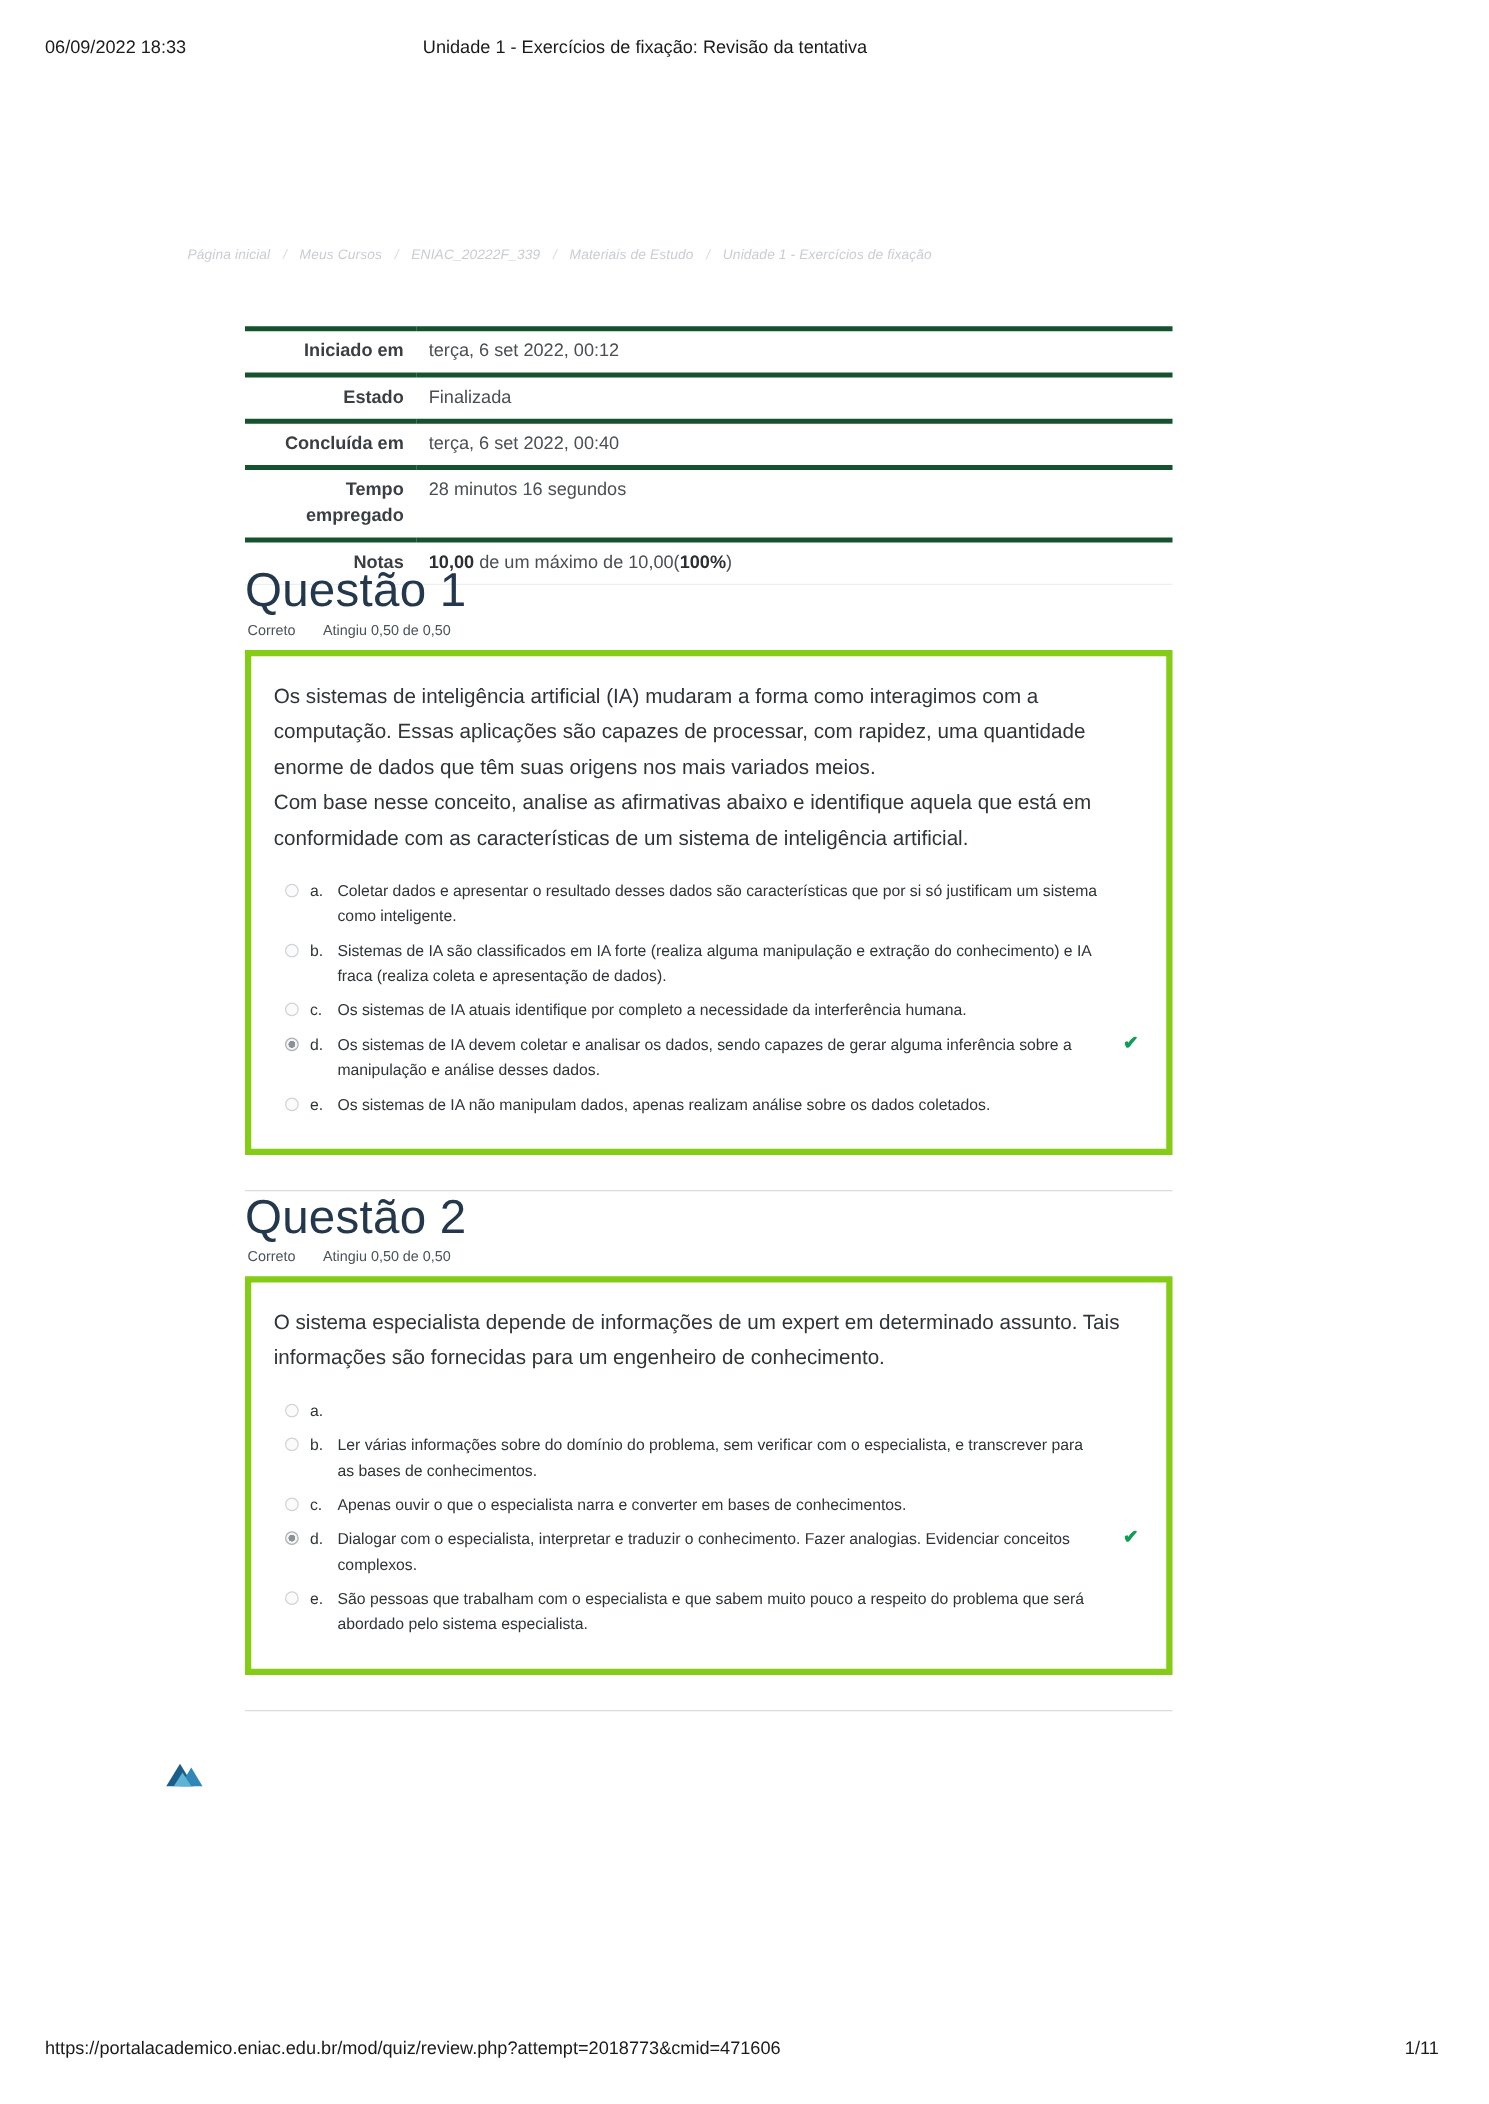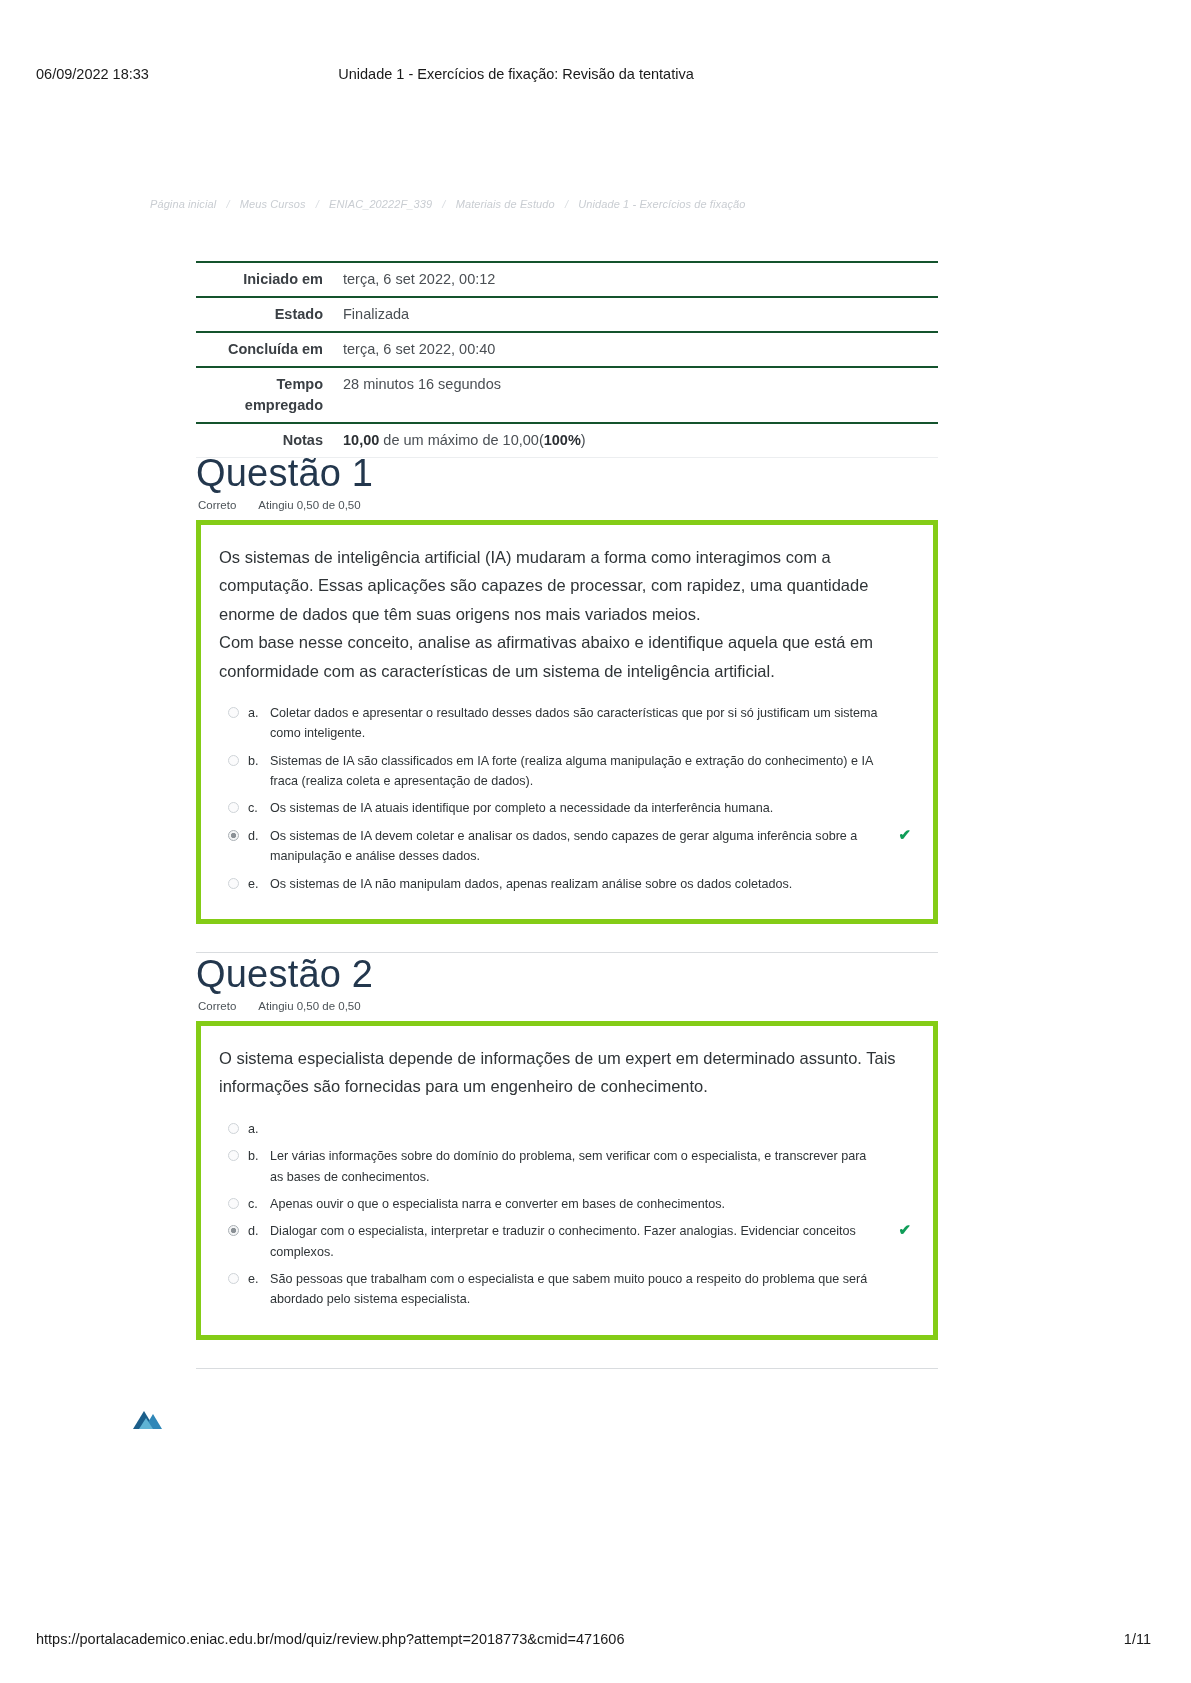--- a/index.html
+++ b/index.html
@@ -18,21 +18,20 @@
   .print-header {
     position: absolute;
     top: 26px;
     left: 0;
     width: 1191px;
     height: 24px;
     display: flex;
     align-items: center;
     font-size: 14.5px;
     color: #1a1a1a;
-    margin-top: 36px;
   }
   .print-header .ph-date { position: absolute; left: 36px; white-space: nowrap; }
   .print-header .ph-title { position: absolute; left: 0; width: 1032px; text-align: center; white-space: nowrap; }
 
   
   .page {
     position: absolute;
     top: 0; left: 0;
     width: 1191px;
   }
@@ -52,21 +51,21 @@
 
   
   .info-table {
     position: absolute;
     top: 261px;
     left: 196px;
     width: 742px;
     border-collapse: collapse;
     font-size: 14.5px;
   }
-  .info-table tr { border-top: 2px solid #14532d; }
+  .info-table tr { border-top: 4px solid #14532d; }
   .info-table tr:last-child { border-bottom: 1px solid #eceef0; }
   .info-table th {
     text-align: right;
     font-weight: bold;
     color: #3a3f44;
     padding: 6px 10px 6px 0;
     width: 137px;
     vertical-align: top;
     line-height: 1.45;
   }

